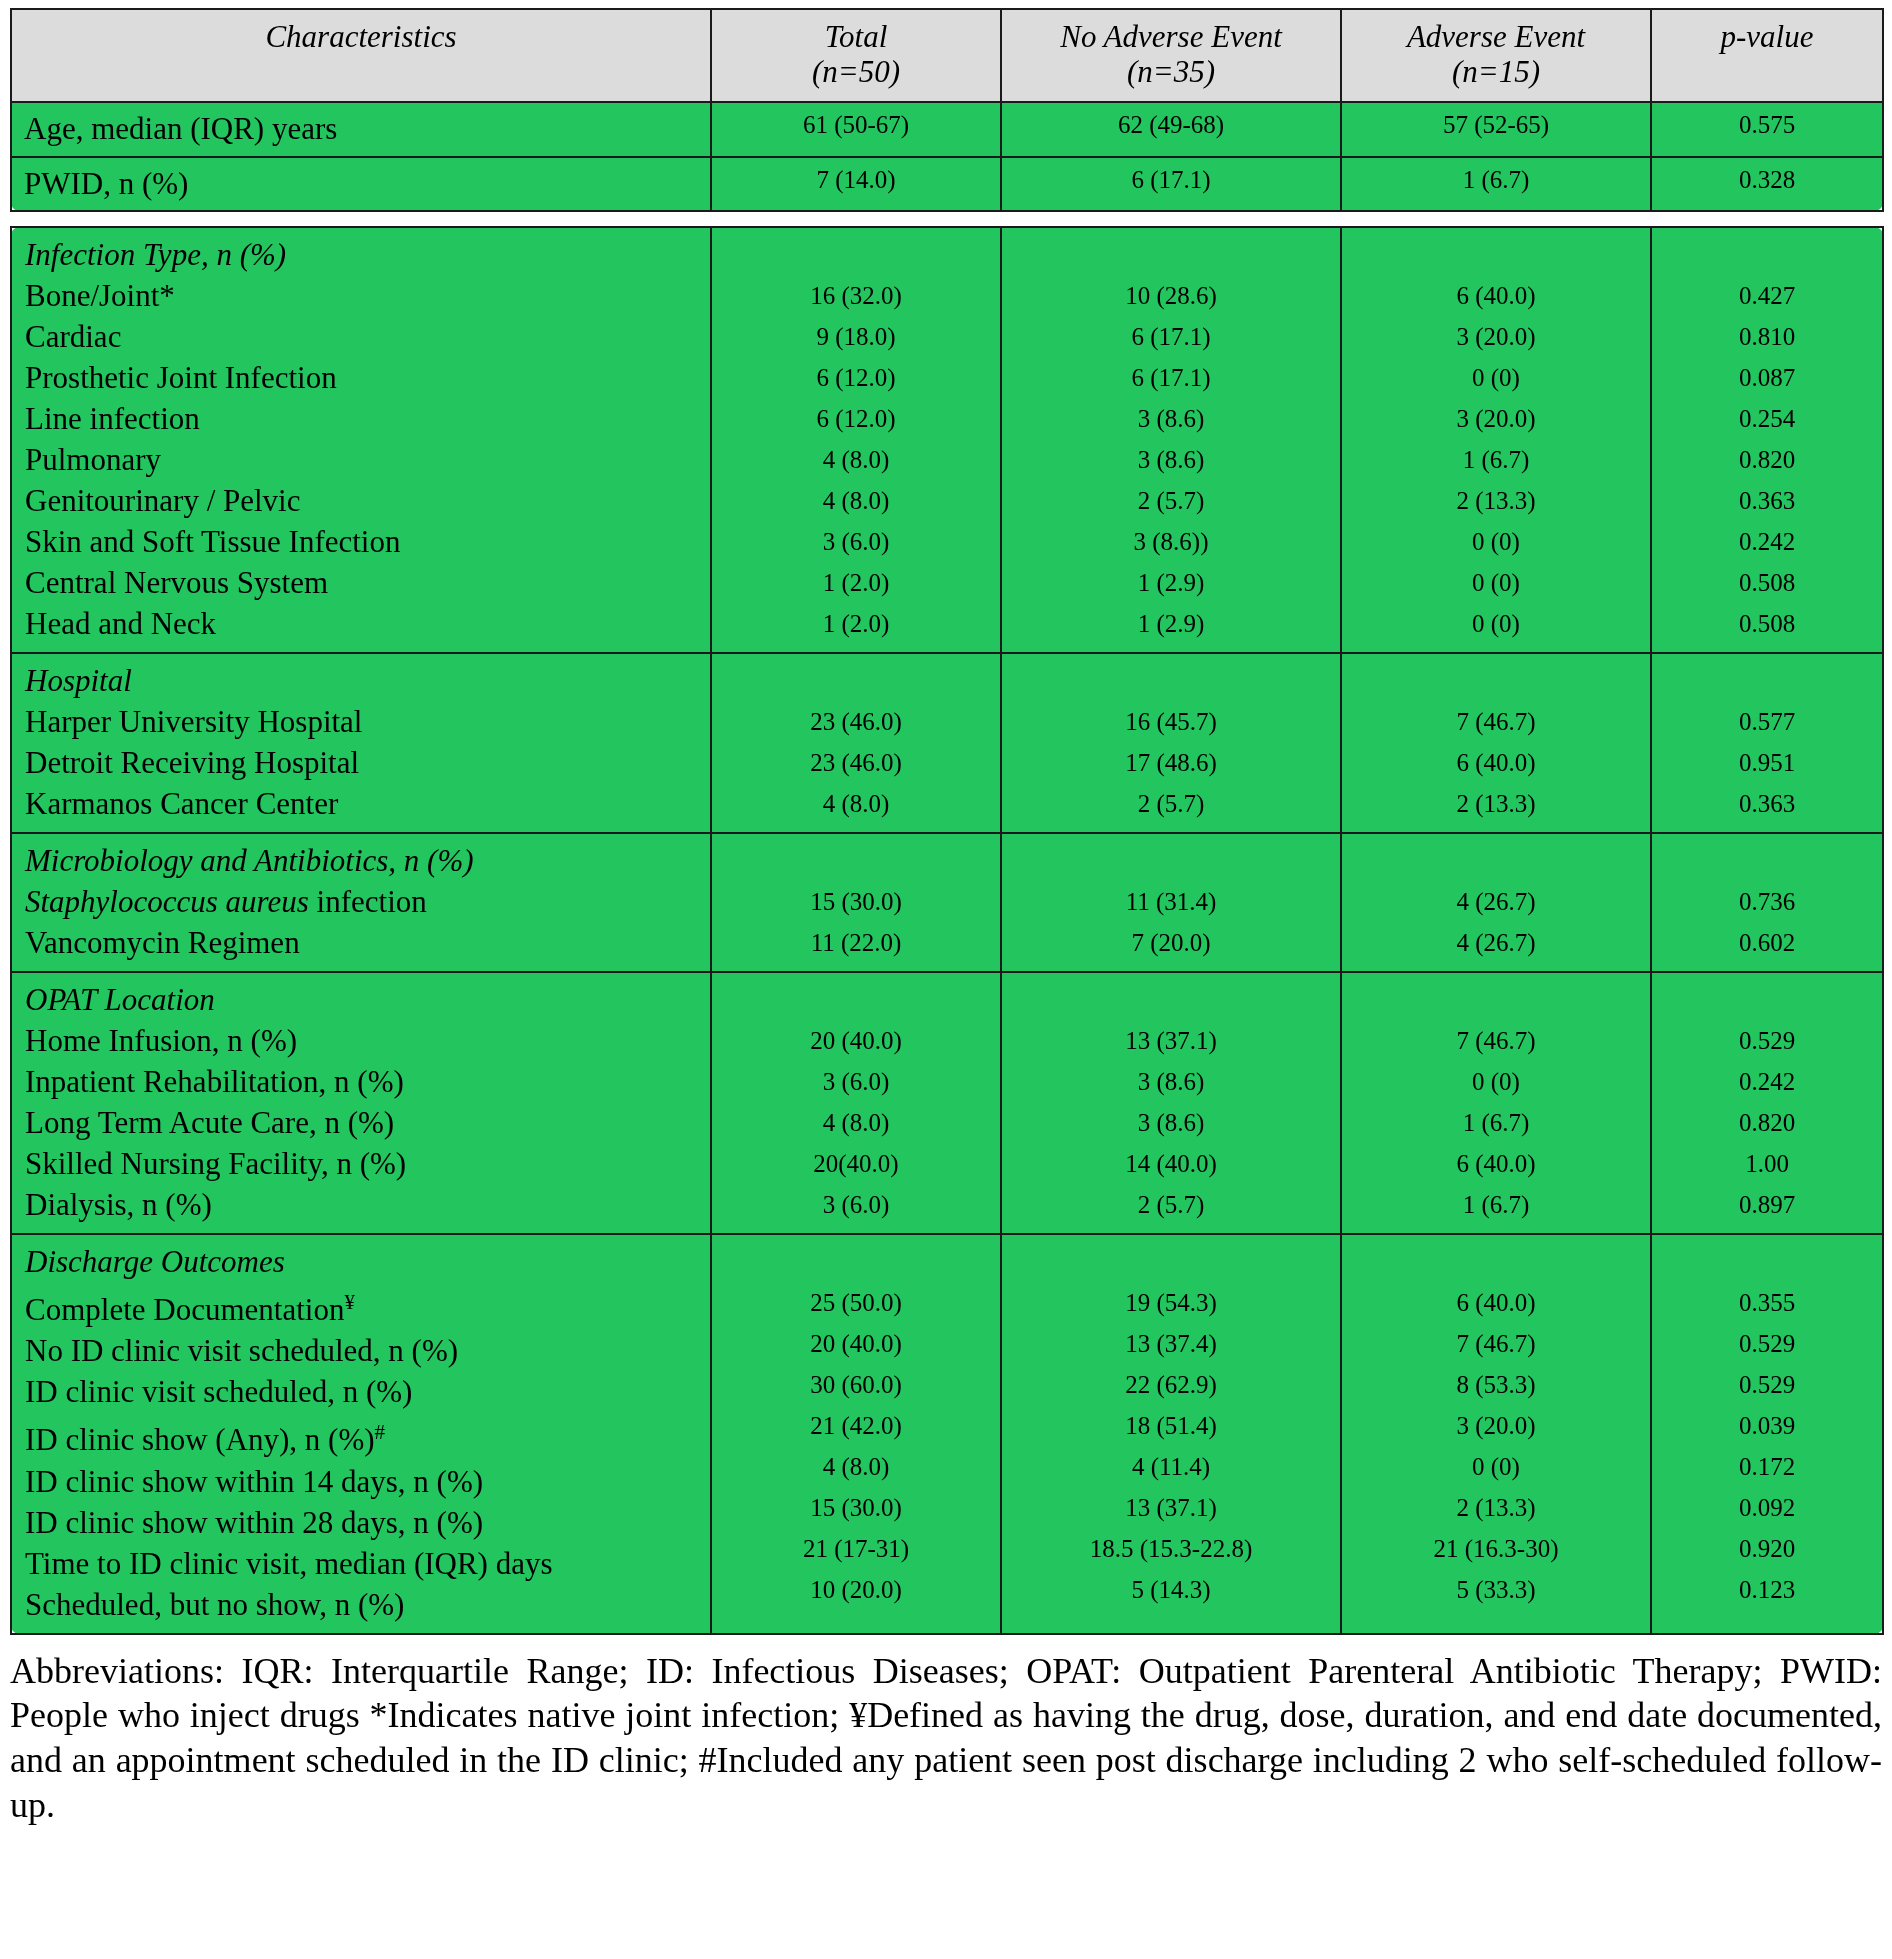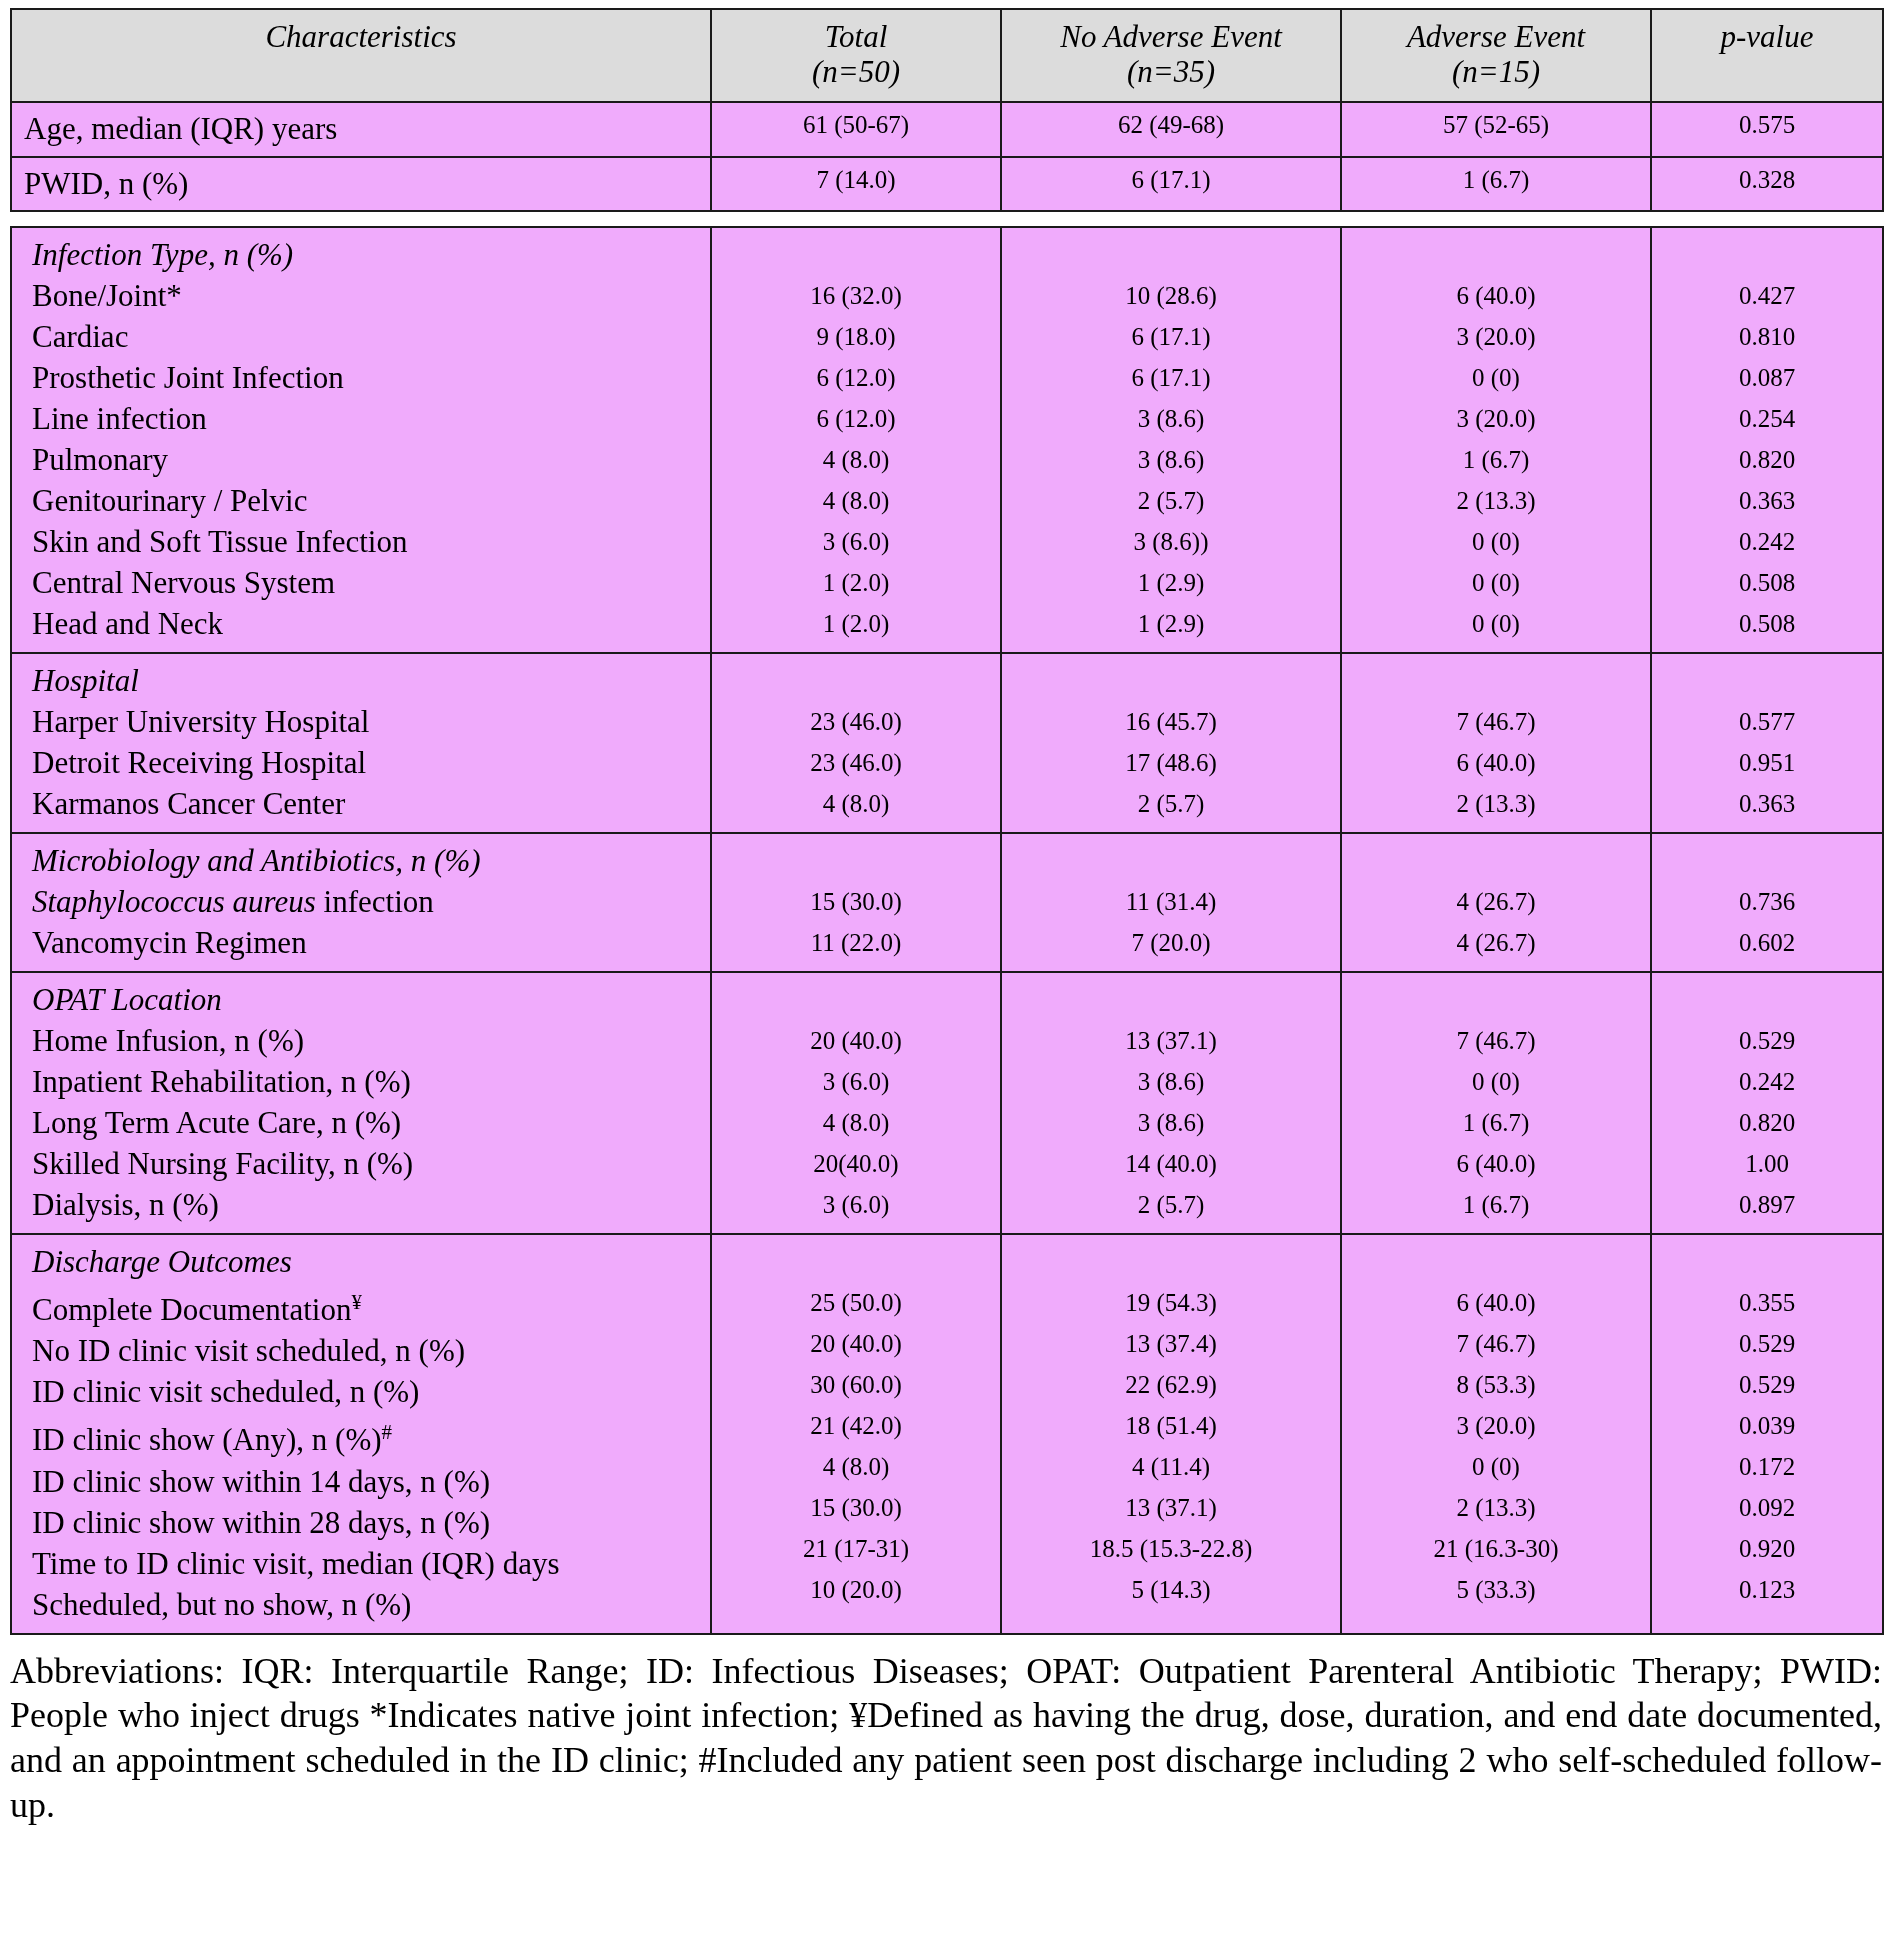--- a/index.html
+++ b/index.html
@@ -14,21 +14,22 @@
   }
   .page {
     width: 1892px;
     box-sizing: border-box;
     padding: 8px 10px 10px 10px;
   }
   table.tbl {
     border-collapse: collapse;
     width: 1872px;
     table-layout: fixed;
-    background: #f0abfc;
+    background: #22c55e;
+    border-radius: 12px;
   }
   table.tbl col.c0 { width: 700px; }
   table.tbl col.c1 { width: 290px; }
   table.tbl col.c2 { width: 340px; }
   table.tbl col.c3 { width: 310px; }
   table.tbl col.c4 { width: 232px; }
 
   .tbl td, .tbl th {
     border: 2px solid #1a1a1a;
     padding: 0;
@@ -76,21 +77,21 @@
   .stack .line {
     display: block;
     min-height: 41px;
     line-height: 41px;
   }
   .stack .blank {
     display: block;
     height: 41px;
   }
   td.stack {
-    padding: 6px 8px 8px 20px;
+    padding: 6px 8px 8px 13px;
   }
   td.stackval {
     padding: 6px 8px 8px 8px;
     text-align: center;
   }
   .footnote {
     font-size: 36px;
     line-height: 1.24;
     text-align: justify;
     text-justify: inter-word;

